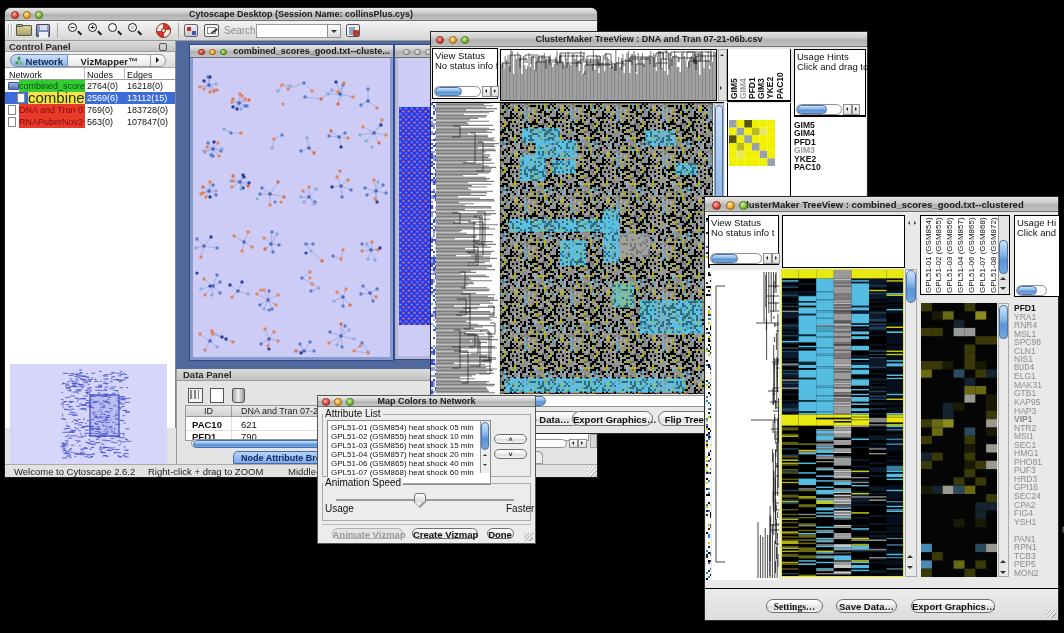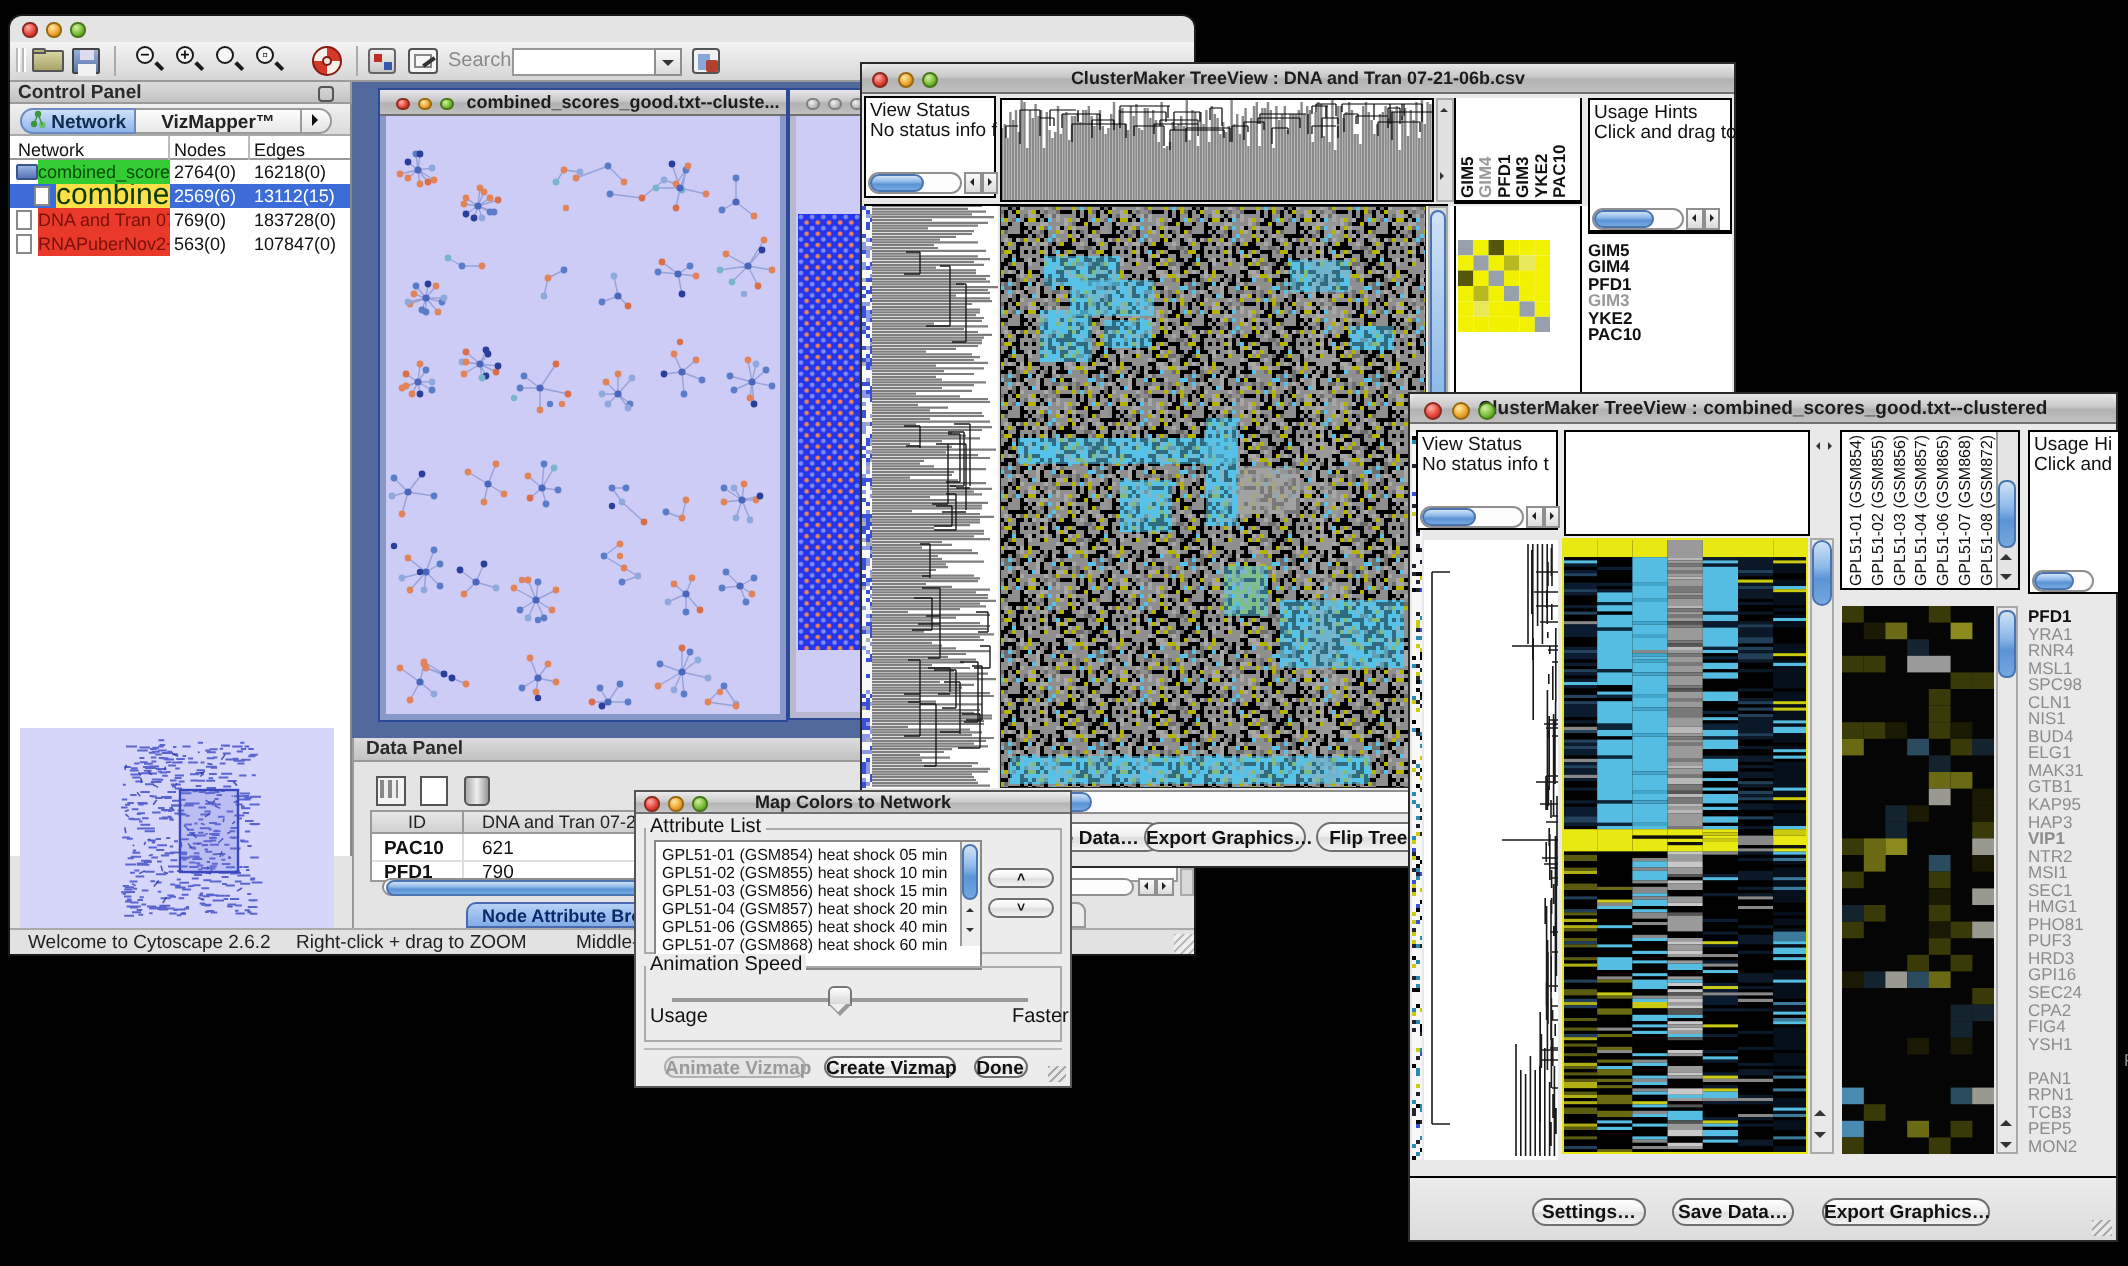--- a/index.html
+++ b/index.html
@@ -15,20 +15,23 @@
 .wpanel{background:#fff;border:1px solid #000;}
 .sbtrack{background:#fdfdfd;border:1px solid #8f8f8f;border-radius:7px;}
 .bluepill{background:linear-gradient(#cfe2f7,#8db9e8 40%,#5b93d5 60%,#74a8e0);border:1px solid #4a74b0;border-radius:6px;}
 .sqbtn{background:linear-gradient(#fafafa,#dcdcdc);border:1px solid #8f8f8f;}
 .pillbtn{white-space:nowrap;background:linear-gradient(#ffffff,#f0f0f0 45%,#dedede 55%,#f2f2f2);border:1px solid #6f6f6f;border-radius:9px;font-weight:bold;color:#111;text-align:center;}
 .tri{width:0;height:0;position:absolute;}
 .noisefont{font-size:9.5px;color:#111;}
 .glabel{font-size:8.5px;color:#8c8c8c;line-height:8.55px;white-space:nowrap;}
 </style></head><body>
 <div class="abs" style="left:5px;top:8px;width:592px;height:469px;background:#e4e4e4;border-radius:6px 6px 0 0;box-shadow:0 0 0 1px #1a1a1a;">
+    <div class="tbar" style="position:absolute;left:0;top:0;width:100%;height:13px;border-radius:6px 6px 0 0;">
+      <div class="tt" style="font-size:9px;line-height:13px;">Cytoscape Desktop (Session Name: collinsPlus.cys)</div>
+    </div>
     <div class="lt r" style="left:6.0px;top:3px;width:7.5px;height:7.5px;"></div>
     <div class="lt y" style="left:18.0px;top:3px;width:7.5px;height:7.5px;"></div>
     <div class="lt g" style="left:30.0px;top:3px;width:7.5px;height:7.5px;"></div>
     <div class="abs" style="left:0;top:13px;width:100%;height:20px;background:linear-gradient(#f4f4f4,#d6d6d6);border-bottom:1px solid #9a9a9a;"></div>
     <div class="abs" style="left:3px;top:16px;width:1.5px;height:12px;background:#b8b8b8;border-right:1px solid #fff;"></div>
     <div class="abs" style="left:6px;top:16px;width:1.5px;height:12px;background:#b8b8b8;border-right:1px solid #fff;"></div>
     <div class="abs" style="left:11px;top:17px;width:16px;height:11px;background:linear-gradient(#d8d4a0,#a8a468);border:1px solid #555;border-radius:1px;"></div>
     <div class="abs" style="left:11px;top:15.5px;width:7px;height:3px;background:#b8b478;border:1px solid #555;border-radius:1px 1px 0 0;"></div>
     <div class="abs" style="left:31px;top:16px;width:14px;height:13px;background:linear-gradient(#9ab0d8,#5a74a8);border:1px solid #444;border-radius:1px;">
       <div style="position:absolute;left:3px;top:0;width:7px;height:5px;background:#dde;"></div>
@@ -1497,21 +1500,21 @@
     <div class="tri" style="left:295px;top:363px;border-left:3px solid transparent;border-right:3px solid transparent;border-bottom:3px solid #333;"></div>
     <div class="tri" style="left:295px;top:374px;border-left:3px solid transparent;border-right:3px solid transparent;border-top:3px solid #333;"></div>
     <div class="abs" style="left:309px;top:107px;width:44px;">
       <div class="glabel" style="color:#111;font-weight:bold;">PFD1</div>
       <div class="glabel" style="color:#8c8c8c;">YRA1</div>
       <div class="glabel" style="color:#8c8c8c;">RNR4</div>
       <div class="glabel" style="color:#8c8c8c;">MSL1</div>
       <div class="glabel" style="color:#8c8c8c;">SPC98</div>
       <div class="glabel" style="color:#8c8c8c;">CLN1</div>
       <div class="glabel" style="color:#8c8c8c;">NIS1</div>
-      <div class="glabel" style="color:#8c8c8c;">BUD4</div>
+      <div class="glabel" style="color:#8c8c8c;font-family:Liberation Mono, monospace;">BUD4</div>
       <div class="glabel" style="color:#8c8c8c;">ELG1</div>
       <div class="glabel" style="color:#8c8c8c;">MAK31</div>
       <div class="glabel" style="color:#8c8c8c;">GTB1</div>
       <div class="glabel" style="color:#8c8c8c;">KAP95</div>
       <div class="glabel" style="color:#8c8c8c;">HAP3</div>
       <div class="glabel" style="color:#8c8c8c;font-weight:bold;">VIP1</div>
       <div class="glabel" style="color:#8c8c8c;">NTR2</div>
       <div class="glabel" style="color:#8c8c8c;">MSI1</div>
       <div class="glabel" style="color:#8c8c8c;">SEC1</div>
       <div class="glabel" style="color:#8c8c8c;">HMG1</div>
@@ -1525,21 +1528,21 @@
       <div class="glabel" style="color:#8c8c8c;">YSH1</div>
       <div class="glabel" style="color:#8c8c8c;padding-left:48px;">RPO21</div>
       <div class="glabel" style="color:#8c8c8c;">PAN1</div>
       <div class="glabel" style="color:#8c8c8c;">RPN1</div>
       <div class="glabel" style="color:#8c8c8c;">TCB3</div>
       <div class="glabel" style="color:#8c8c8c;">PEP5</div>
       <div class="glabel" style="color:#8c8c8c;">MON2</div>
     </div>
     <div style="position:absolute;left:0;top:391px;width:100%;height:1px;background:#000;"></div>
     <div style="position:absolute;left:0;top:392px;width:100%;height:31px;background:linear-gradient(#ececec,#dcdcdc);"></div>
-    <div class="pillbtn" style="position:absolute;left:61px;top:402px;width:57px;height:14px;font-size:9.5px;line-height:14px;">Settings…</div>
+    <div class="pillbtn" style="position:absolute;left:61px;top:402px;width:57px;height:14px;font-size:9.5px;line-height:14px;font-family:Liberation Serif, serif;">Settings…</div>
     <div class="pillbtn" style="position:absolute;left:131px;top:402px;width:61px;height:14px;font-size:9.5px;line-height:14px;">Save Data…</div>
     <div class="pillbtn" style="position:absolute;left:206px;top:402px;width:84px;height:14px;font-size:9.5px;line-height:14px;">Export Graphics…</div>
     <div style="position:absolute;left:341px;top:413px;width:10px;height:8px;background:repeating-linear-gradient(135deg,#aaa 0 1px,#e8e8e8 1px 3px);"></div>
   </div>
 <div class="abs" style="left:318px;top:396px;width:217px;height:147px;background:#ececec;box-shadow:0 0 0 1px #555;">
     <div class="tbar" style="position:absolute;left:0;top:0;width:100%;height:11px;border-radius:4px 4px 0 0;background:linear-gradient(#ececec,#cacaca 50%,#b4b4b4 55%,#c6c6c6);">
       <div class="tt" style="font-size:9px;line-height:11px;">Map Colors to Network</div>
     </div>
     <div class="lt r" style="left:4.0px;top:2px;width:7.5px;height:7.5px;"></div>
     <div class="lt y" style="left:16.0px;top:2px;width:7.5px;height:7.5px;"></div>

